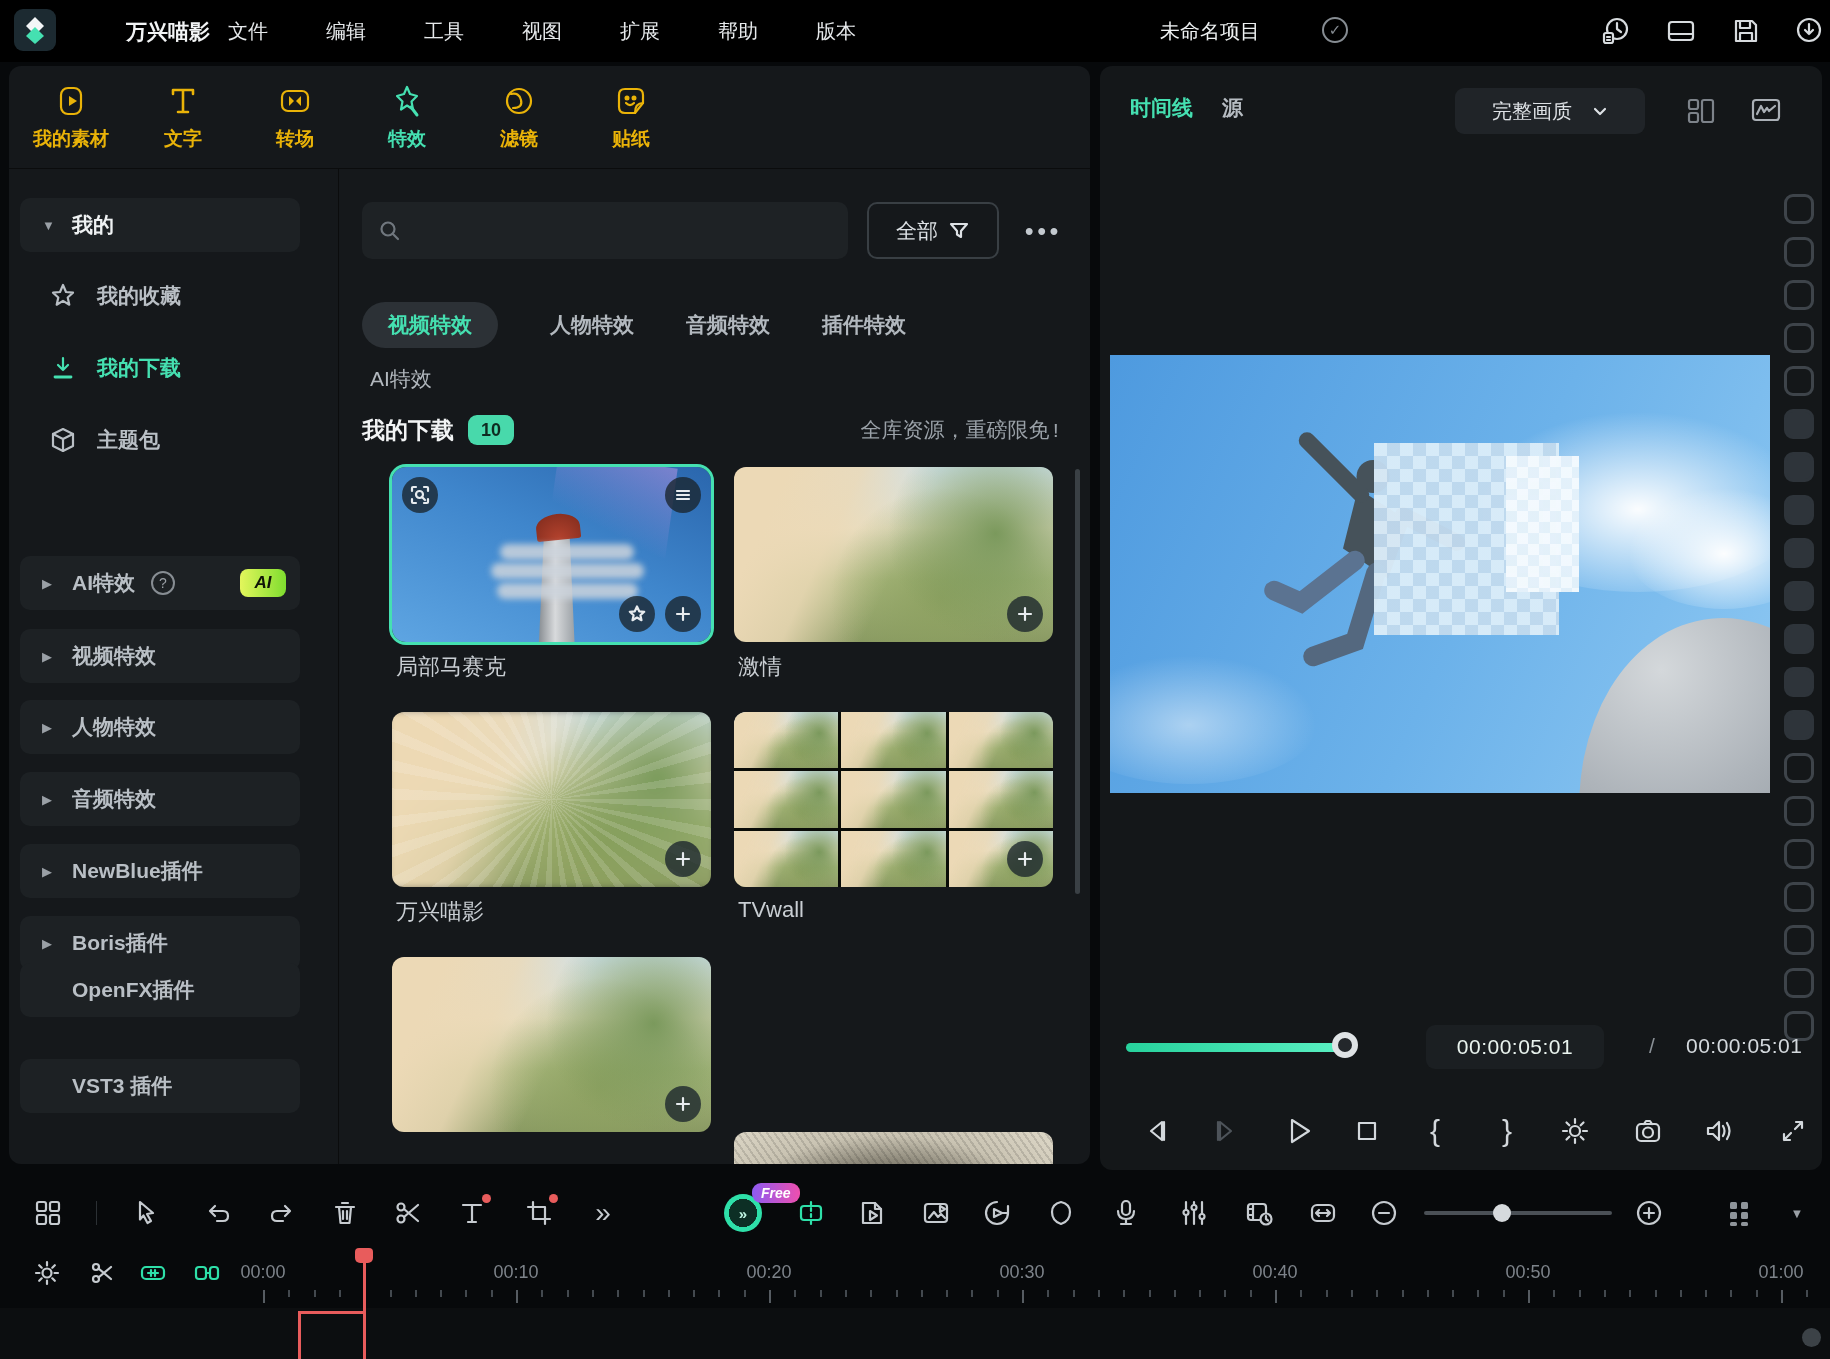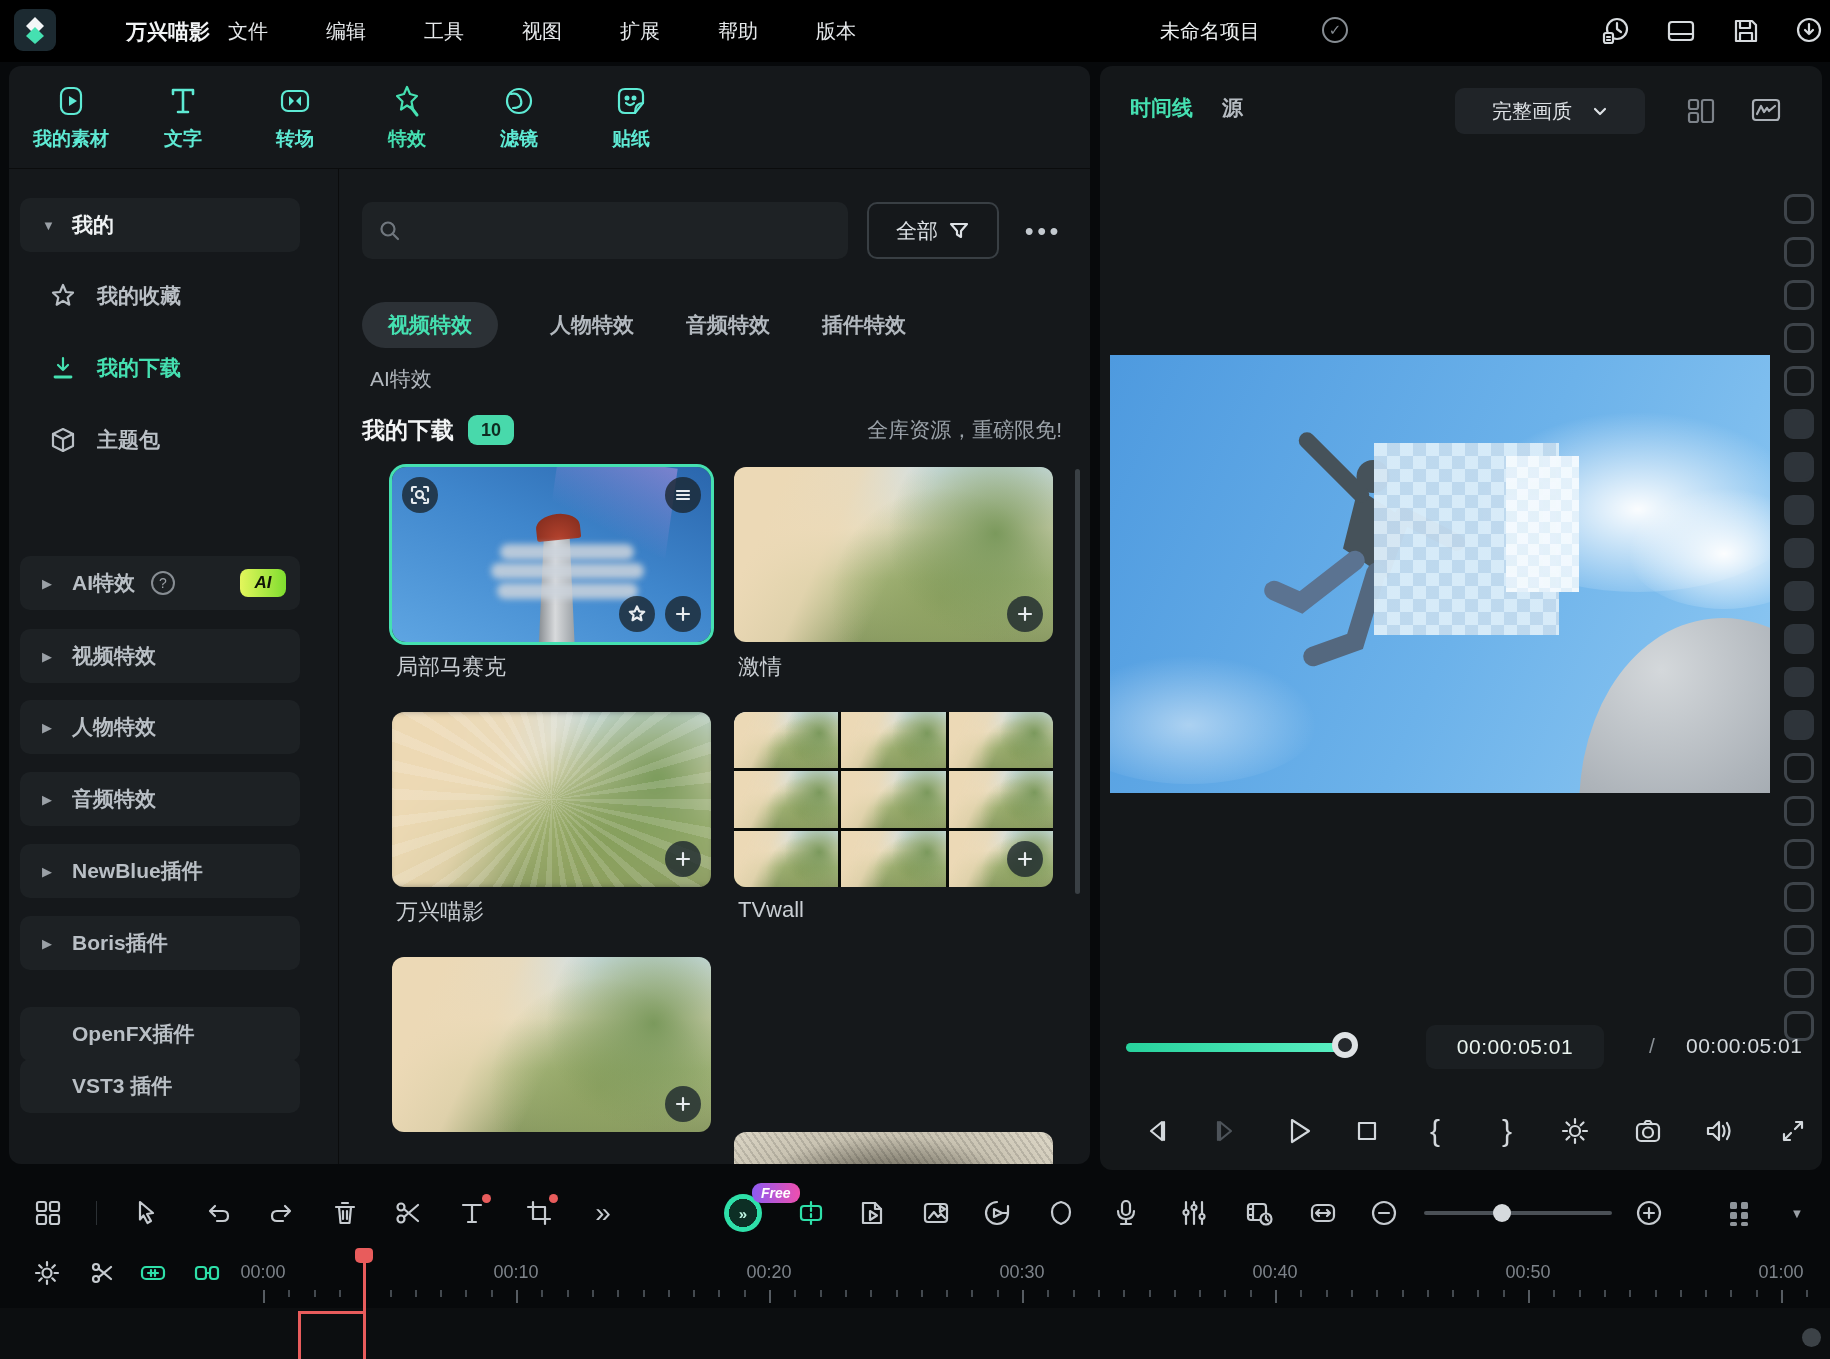--- a/index.html
+++ b/index.html
@@ -17,21 +17,21 @@
   .checkcircle { position:absolute; left:1322px; top:17px; width:26px; height:26px; border:2px solid #868c92; border-radius:50%; color:#868c92; font-size:15px; display:flex; align-items:center; justify-content:center; }
   .tb-icons { position:absolute; right:0; top:0; height:62px; width:230px; }
   .tb-ic { position:absolute; top:15px; width:32px; height:32px; color:#d7dbde; }
 
   
   .left-panel { position:absolute; left:9px; top:66px; width:1081px; height:1098px; background:#15181b; border-radius:12px; overflow:hidden; }
   .right-panel { position:absolute; left:1100px; top:66px; width:722px; height:1104px; background:#141719; border-radius:12px; overflow:hidden; }
 
   
   .nav-tabs { position:absolute; left:0; top:0; width:1081px; height:103px; display:flex; padding-left:6px; border-bottom:1px solid #0b0c0d; }
-  .tab { width:112px; display:flex; flex-direction:column; align-items:center; justify-content:center; gap:7px; color:#5eead4; cursor:pointer; }
+  .tab { width:112px; display:flex; flex-direction:column; align-items:center; justify-content:center; gap:7px; color:#eab308; cursor:pointer; }
   .tab .lbl { font-size:19px; font-weight:700; }
   .tab.sel { color:#45e0b1; }
 
   
   .sidebar { position:absolute; left:0; top:103px; width:330px; height:995px; border-right:1px solid #0b0c0d; }
   .sb-box { position:absolute; left:11px; width:280px; height:54px; background:#1d2124; border-radius:10px; display:flex; align-items:center; padding-left:22px; gap:16px; cursor:pointer; }
   .sb-item { position:absolute; left:40px; width:260px; height:40px; display:flex; align-items:center; gap:20px; cursor:pointer; }
   .sb-lbl { font-size:21px; font-weight:700; color:#b9bfc5; }
   .sb-item.sel .sb-lbl { color:#45e0b1; }
   .sb-item.sel { color:#45e0b1; }
@@ -47,21 +47,21 @@
   .filter-btn { position:absolute; left:527px; top:33px; width:132px; height:57px; border:2px solid #393f44; border-radius:10px; display:flex; align-items:center; justify-content:center; gap:10px; font-size:21px; color:#dde1e5; cursor:pointer; }
   .more-dots { position:absolute; left:685px; top:48px; width:40px; height:26px; color:#c3c9cf; letter-spacing:4px; font-size:24px; font-weight:700; cursor:pointer; }
   .pills { position:absolute; left:22px; top:133px; height:46px; display:flex; align-items:center; gap:52px; }
   .pill { font-size:21px; font-weight:700; color:#b2b8be; cursor:pointer; padding:0 26px; height:46px; display:flex; align-items:center; border-radius:24px; }
   .pill.sel { background:#2c3136; color:#45e0b1; }
   .pill.plain { padding:0; }
   .pill-row2 { position:absolute; left:30px; top:196px; font-size:21px; color:#b2b8be; cursor:pointer; }
   .sec-head { position:absolute; left:22px; top:241px; width:700px; height:40px; display:flex; align-items:center; }
   .sec-title { font-size:23px; font-weight:800; color:#f2f4f5; }
   .count-badge { margin-left:14px; width:46px; height:30px; background:#48d9ab; border-radius:9px; color:#0e2b21; font-weight:800; font-size:18px; display:flex; align-items:center; justify-content:center; }
-  .promo { margin-left:auto; font-size:21px; color:#9aa1a8; }
+  .promo { margin-left:auto; font-size:21px; color:#9aa1a8;font-family:Liberation Mono, monospace; }
   .grid { position:absolute; left:26px; top:295px; width:700px; height:700px; }
   .card { position:absolute; width:319px; height:175px; border-radius:12px; overflow:hidden; cursor:pointer; }
   .card.sel { outline:3px solid #45e0b1; outline-offset:0; border-radius:14px; }
   .card-lbl { position:absolute; width:300px; height:30px; font-size:22px; color:#c9ced3; }
   .cbtn { position:absolute; width:36px; height:36px; border-radius:50%; background:rgba(26,36,44,.78); color:#e8ecef; display:flex; align-items:center; justify-content:center; }
   .scroll-v { position:absolute; left:735px; top:300px; width:5px; height:425px; background:#3a4045; border-radius:3px; }
 
   
   .art-lh { background:linear-gradient(205deg,#2a66ad 0%,#3f86cc 45%,#5ea5e2 100%); position:relative; }
   .art-lh .tower { position:absolute; left:46%; top:40%; width:36px; height:110px; background:linear-gradient(90deg,#8a8f94,#d8dadc 45%,#9aa0a5); clip-path:polygon(14% 0,86% 0,100% 100%,0 100%); }
@@ -286,21 +286,21 @@
         <span class="sb-lbl">音频特效</span>
       </div>
       <div class="sb-box" style="top:675px;">
         <span class="tri">▶</span>
         <span class="sb-lbl">NewBlue插件</span>
       </div>
       <div class="sb-box" style="top:747px;">
         <span class="tri">▶</span>
         <span class="sb-lbl">Boris插件</span>
       </div>
-      <div class="sb-box" style="top:838px;">
+      <div class="sb-box" style="top:794px;">
         <span class="tri"> </span>
         <span class="sb-lbl">OpenFX插件</span>
       </div>
       <div class="sb-box" style="top:890px;">
         <span class="tri"> </span>
         <span class="sb-lbl">VST3 插件</span>
       </div>
     </aside>
 
     <section class="effects">

